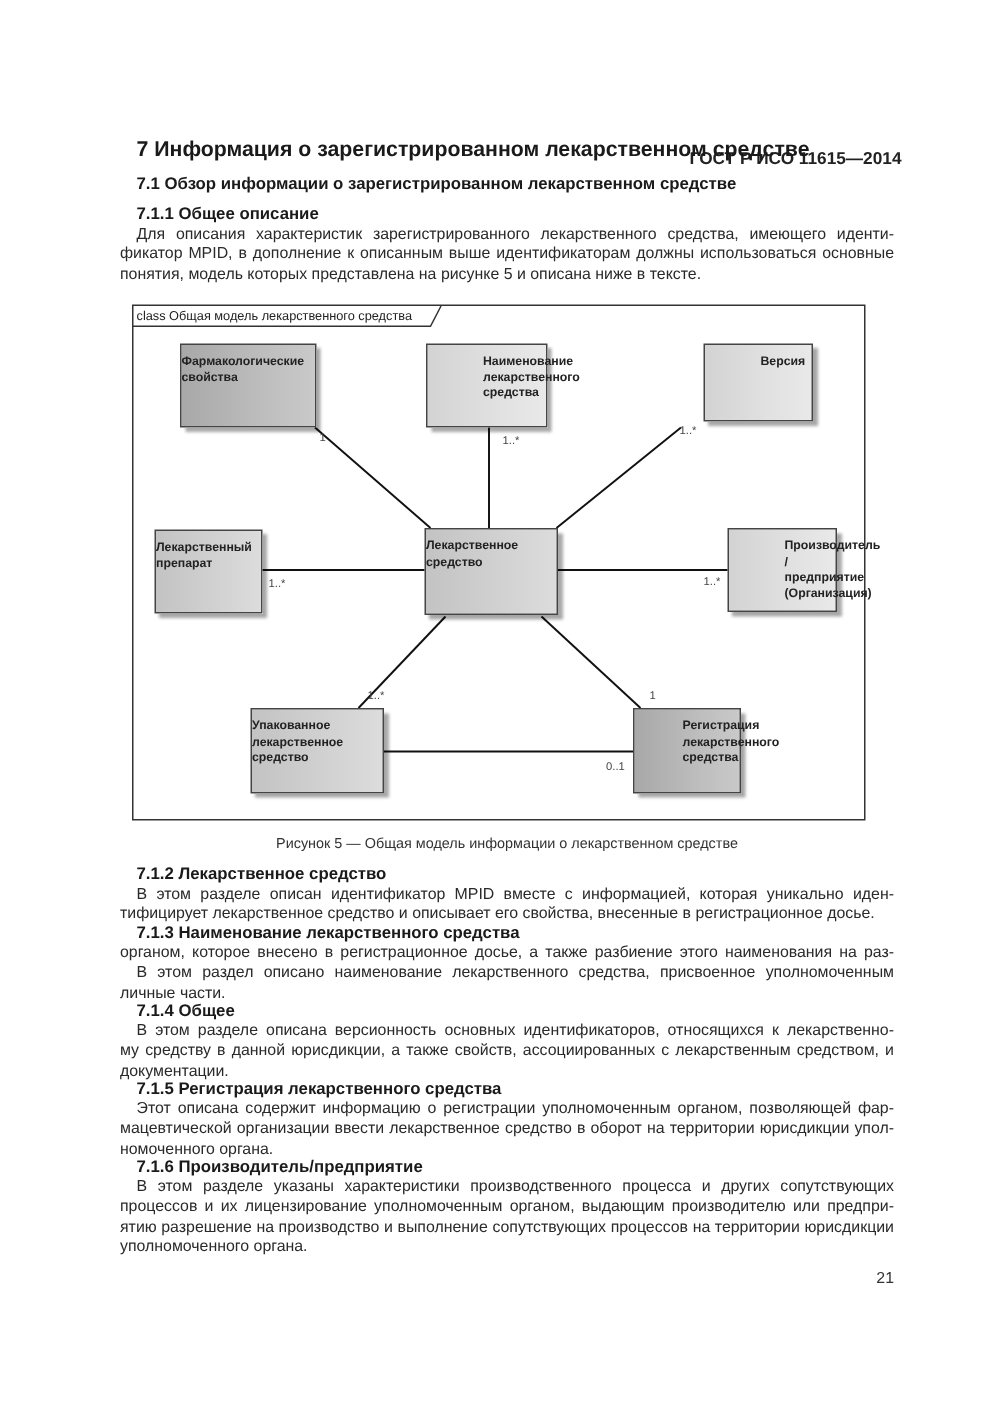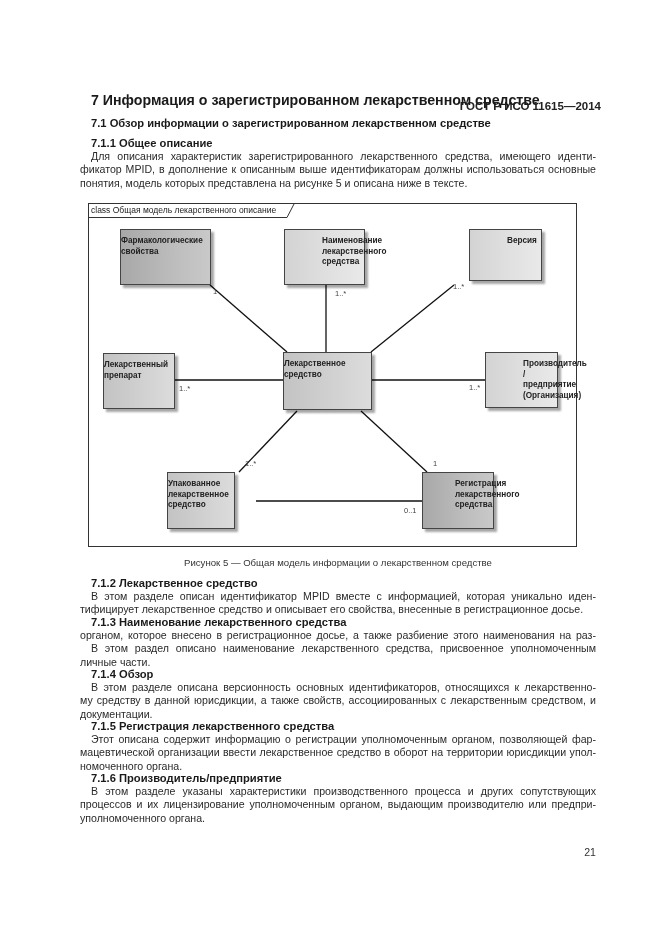--- a/index.html
+++ b/index.html
@@ -50,29 +50,29 @@
 
   <line x1="210" y1="285" x2="287" y2="352" stroke="#111" stroke-width="1.3"></line>
   <line x1="326" y1="285" x2="326" y2="352" stroke="#111" stroke-width="1.3"></line>
   <line x1="454" y1="285" x2="371" y2="352" stroke="#111" stroke-width="1.3"></line>
   <line x1="175" y1="380" x2="283" y2="380" stroke="#111" stroke-width="1.3"></line>
   <line x1="372" y1="380" x2="485" y2="380" stroke="#111" stroke-width="1.3"></line>
   <line x1="297" y1="411" x2="239" y2="472" stroke="#111" stroke-width="1.3"></line>
   <line x1="361" y1="411" x2="427" y2="472" stroke="#111" stroke-width="1.3"></line>
   <line x1="256" y1="501" x2="422" y2="501" stroke="#111" stroke-width="1.3"></line>
 </svg>
-<div class="abs frame-label">class Общая модель лекарственного описание</div>
+<div class="abs frame-label">class Общая модель лекарственного средства</div>
 
 <div class="cls dark" style="left:120px; top:229px; width:91px; height:56px;">Фармакологические свойства</div>
 <div class="cls light" style="left:284px; top:229px; width:81px; height:56px;">Наименование лекарственного средства</div>
 <div class="cls light" style="left:469px; top:229px; width:73px; height:52px;">Версия</div>
 <div class="cls mid" style="left:103px; top:353px; width:72px; height:56px;">Лекарственный препарат</div>
 <div class="cls mid" style="left:283px; top:352px; width:89px; height:58px;">Лекарственное средство</div>
 <div class="cls light" style="left:485px; top:352px; width:73px; height:56px;">Производитель /предприятие (Организация)</div>
-<div class="cls mid" style="left:167px; top:472px; width:68px; height:57px;">Упакованное лекарственное средство</div>
+<div class="cls mid" style="left:167px; top:472px; width:89px; height:57px;">Упакованное лекарственное средство</div>
 <div class="cls dark" style="left:422px; top:472px; width:72px; height:57px;padding-left:32px;">Регистрация лекарственного средства</div>
 
 <div class="mult" style="left:213px; top:287px;">1</div>
 <div class="mult" style="left:335px; top:289px;">1..*</div>
 <div class="mult" style="left:453px; top:282px;">1..*</div>
 <div class="mult" style="left:179px; top:384px;">1..*</div>
 <div class="mult" style="left:469px; top:383px;">1..*</div>
 <div class="mult" style="left:245px; top:459px;">1..*</div>
 <div class="mult" style="left:433px; top:459px;">1</div>
 <div class="mult" style="left:404px; top:506px;text-align:center;">0..1</div>
@@ -85,34 +85,35 @@
   <span class="ln last">тифицирует лекарственное средство и описывает его свойства, внесенные в регистрационное досье.</span>
 </div>
 
 <div class="abs h3" style="top:616px;">7.1.3 Наименование лекарственного средства</div>
 <div class="abs para" style="top:629px;">
   <span class="ln">органом, которое внесено в регистрационное досье, а также разбиение этого наименования на раз-</span>
   <span class="ln first">В этом раздел описано наименование лекарственного средства, присвоенное уполномоченным</span>
   <span class="ln last">личные части.</span>
 </div>
 
-<div class="abs h3" style="top:668px;">7.1.4 Обзор</div>
+<div class="abs h3" style="top:668px;">7.1.4 Общее</div>
 <div class="abs para" style="top:681px;">
   <span class="ln first">В этом разделе описана версионность основных идентификаторов, относящихся к лекарственно-</span>
   <span class="ln">му средству в данной юрисдикции, а также свойств, ассоциированных с лекарственным средством, и</span>
   <span class="ln last">документации.</span>
 </div>
 
 <div class="abs h3" style="top:720px;">7.1.5 Регистрация лекарственного средства</div>
 <div class="abs para" style="top:733px;">
   <span class="ln first">Этот описана содержит информацию о регистрации уполномоченным органом, позволяющей фар-</span>
   <span class="ln">мацевтической организации ввести лекарственное средство в оборот на территории юрисдикции упол-</span>
   <span class="ln last">номоченного органа.</span>
 </div>
 
 <div class="abs h3" style="top:772px;">7.1.6 Производитель/предприятие</div>
 <div class="abs para" style="top:785px;">
   <span class="ln first">В этом разделе указаны характеристики производственного процесса и других сопутствующих</span>
   <span class="ln">процессов и их лицензирование уполномоченным органом, выдающим производителю или предпри-</span>
+  <span class="ln">ятию разрешение на производство и выполнение сопутствующих процессов на территории юрисдикции</span>
   <span class="ln last">уполномоченного органа.</span>
 </div>
 
 <div class="abs page-num">21</div>
 
 </body></html>

